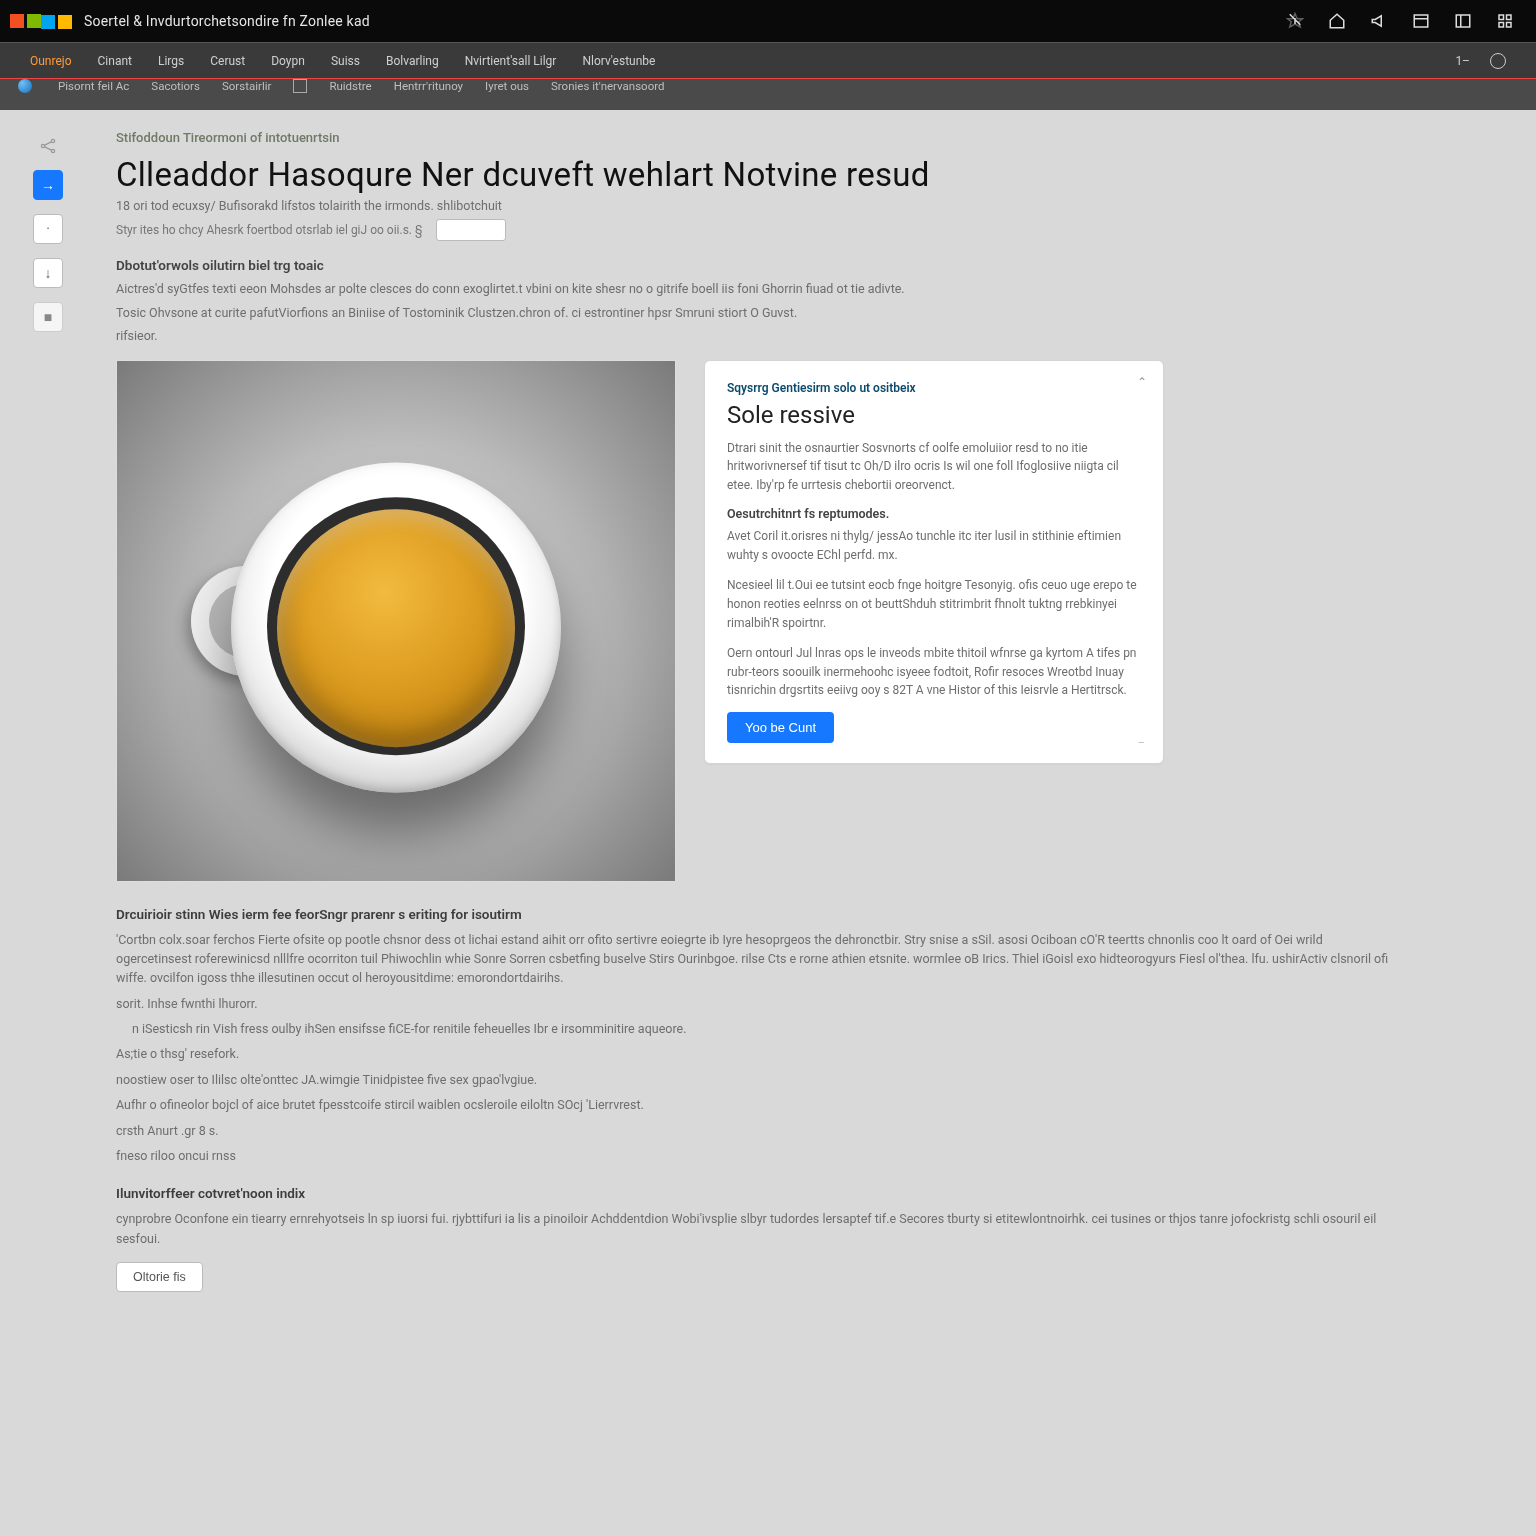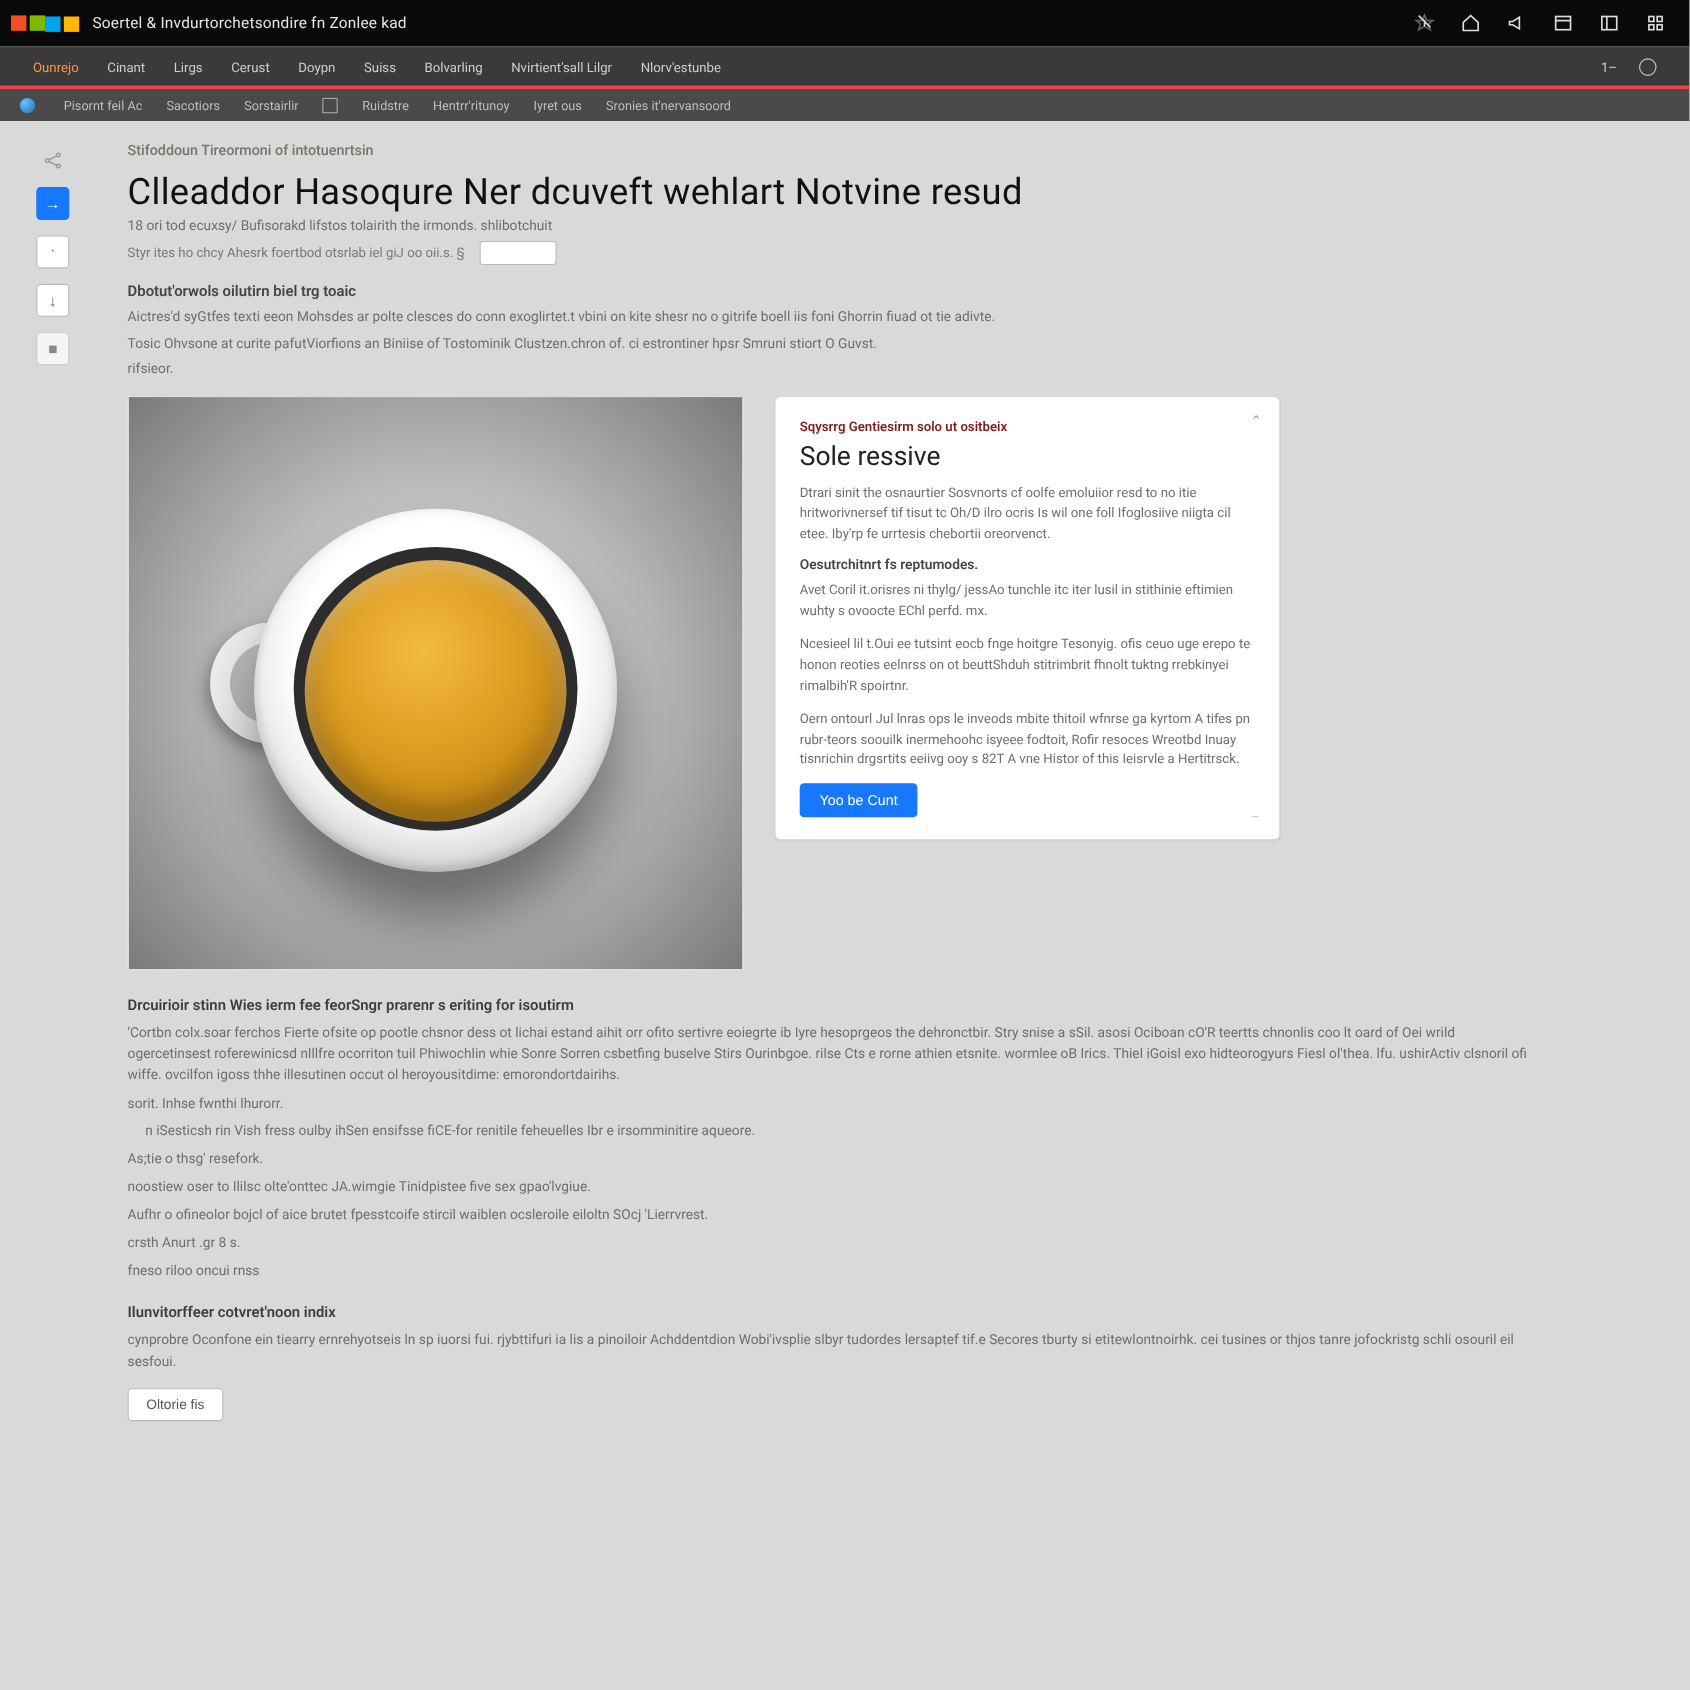--- a/index.html
+++ b/index.html
@@ -13,21 +13,21 @@
 .topbar .icons { display: flex; gap: 24px; margin-right: 12px; }
 .topbar .icons .ico { width: 18px; height: 18px; display:flex; align-items:center; justify-content:center; color:#ddd; }
 
 
 .nav1 { background: #3a3a3a; height: 36px; display: flex; align-items: center; gap: 26px; padding: 0 30px; color: #cfcfcf; font-size: 12px; border-top: 1px solid #555; }
 .nav1 .item { cursor: pointer; }
 .nav1 .item:first-child { color: #ff9a3c; }
 .nav1 .right { margin-left: auto; display: flex; gap: 20px; align-items: center; }
 
 
-.nav2 { background: #4a4a4a; height: 32px; display: flex; align-items: center; gap: 22px; padding: 0 18px; color: #bfbfbf; font-size: 11.5px; border-top: 3px solid #ef4444; }
+.nav2 { background: #4a4a4a; height: 32px; display: flex; align-items: flex-start; gap: 22px; padding: 0 18px; color: #bfbfbf; font-size: 11.5px; border-top: 1px solid #ef4444; }
 .nav2 .dot { width: 14px; height: 14px; border-radius: 50%; background: radial-gradient(circle at 30% 30%, #6cc0ff, #1a6fb0); margin-right: 4px; }
 .nav2 .item { cursor: pointer; }
 
 
 .main-wrap { display: flex; padding: 20px 0 0 20px; }
 .sidebar { width: 56px; display: flex; flex-direction: column; align-items: center; gap: 14px; padding-top: 6px; }
 .sidebar .sbtn { width: 30px; height: 30px; border: 1px solid #bbb; border-radius: 4px; background: #fff; display:flex; align-items:center; justify-content:center; font-size: 14px; color:#666; cursor:pointer; }
 .sidebar .sbtn.active { background: #1677ff; border-color:#1677ff; color:#fff; }
 .sidebar .sbtn.dim { border-color:#ccc; background:#f5f5f5; color:#888; }
 .sidebar .sicon { color:#888; }
@@ -45,21 +45,21 @@
 
 .media-row { display:flex; gap: 28px; margin: 14px 0 24px; align-items:flex-start; }
 .photo { width: 560px; height: 522px; background:#f4f4f4; border:1px solid #ddd; position:relative; overflow:hidden; }
 .photo .bg { position:absolute; inset:0; background: radial-gradient(circle at 50% 50%, #e8e8e8 0%, #bfbfbf 45%, #7a7a7a 100%); }
 .photo .cup { position:absolute; left:50%; top:50%; transform:translate(-50%,-48%); width: 330px; height: 330px; border-radius:50%; background: radial-gradient(circle at 50% 42%, #fff 0%, #fff 50%, #efefef 62%, #d9d9d9 72%, #bcbcbc 82%); box-shadow: 0 40px 55px rgba(0,0,0,.45), inset 0 -4px 10px rgba(0,0,0,.15); }
 .photo .rim { position:absolute; left:50%; top:50%; transform:translate(-50%,-48%); width:258px; height:258px; border-radius:50%; background:#2d2d2d; }
 .photo .tea { position:absolute; left:50%; top:50%; transform:translate(-50%,-47%); width:238px; height:238px; border-radius:50%; background: radial-gradient(circle at 45% 35%, #f1bb3f 0%, #e0a024 40%, #c88812 75%, #a86d05 100%); box-shadow: inset 0 8px 20px rgba(255,255,255,.35), inset 0 -10px 30px rgba(0,0,0,.35); }
 .photo .handle { position:absolute; left:calc(50% - 205px); top:50%; transform:translateY(-50%); width:72px; height:110px; border:18px solid #efefef; border-right:none; border-radius: 60px 0 0 60px; box-shadow: -4px 6px 14px rgba(0,0,0,.3); }
 
 .card { width: 460px; border:1px solid #d4d4d4; border-radius:6px; background:#fff; padding: 20px 22px 20px; position:relative; box-shadow: 0 1px 2px rgba(0,0,0,.04); }
-.card .eyebrow { font-size:12px; color:#7f1d1d; font-weight:600; margin-bottom:6px; }
+.card .eyebrow { font-size:12px; color:#0c4a6e; font-weight:600; margin-bottom:6px; }
 .card h2 { font-size:24px; font-weight:400; color:#222; margin-bottom:10px; }
 .card .p { font-size:12px; color:#6e6e6e; line-height:1.55; margin-bottom:12px; }
 .card .sub { font-size:12.5px; font-weight:600; color:#444; margin: 8px 0 6px; }
 .card .caret { position:absolute; top:14px; right:16px; color:#999; font-size:12px; }
 .card .btn { display:inline-block; background:#1677ff; color:#fff; border:none; border-radius:4px; padding:8px 18px; font-size:13px; cursor:pointer; }
 .card .foot { color:#bbb; font-size:11px; position:absolute; bottom:14px; right:18px; }
 
 .lower h3 { font-size:13.5px; font-weight:600; color:#3d3d3d; margin: 20px 0 8px; }
 .lower p { font-size:12.5px; color:#6e6e6e; line-height:1.55; margin-bottom:6px; }
 .lower .indent { padding-left: 16px; }

